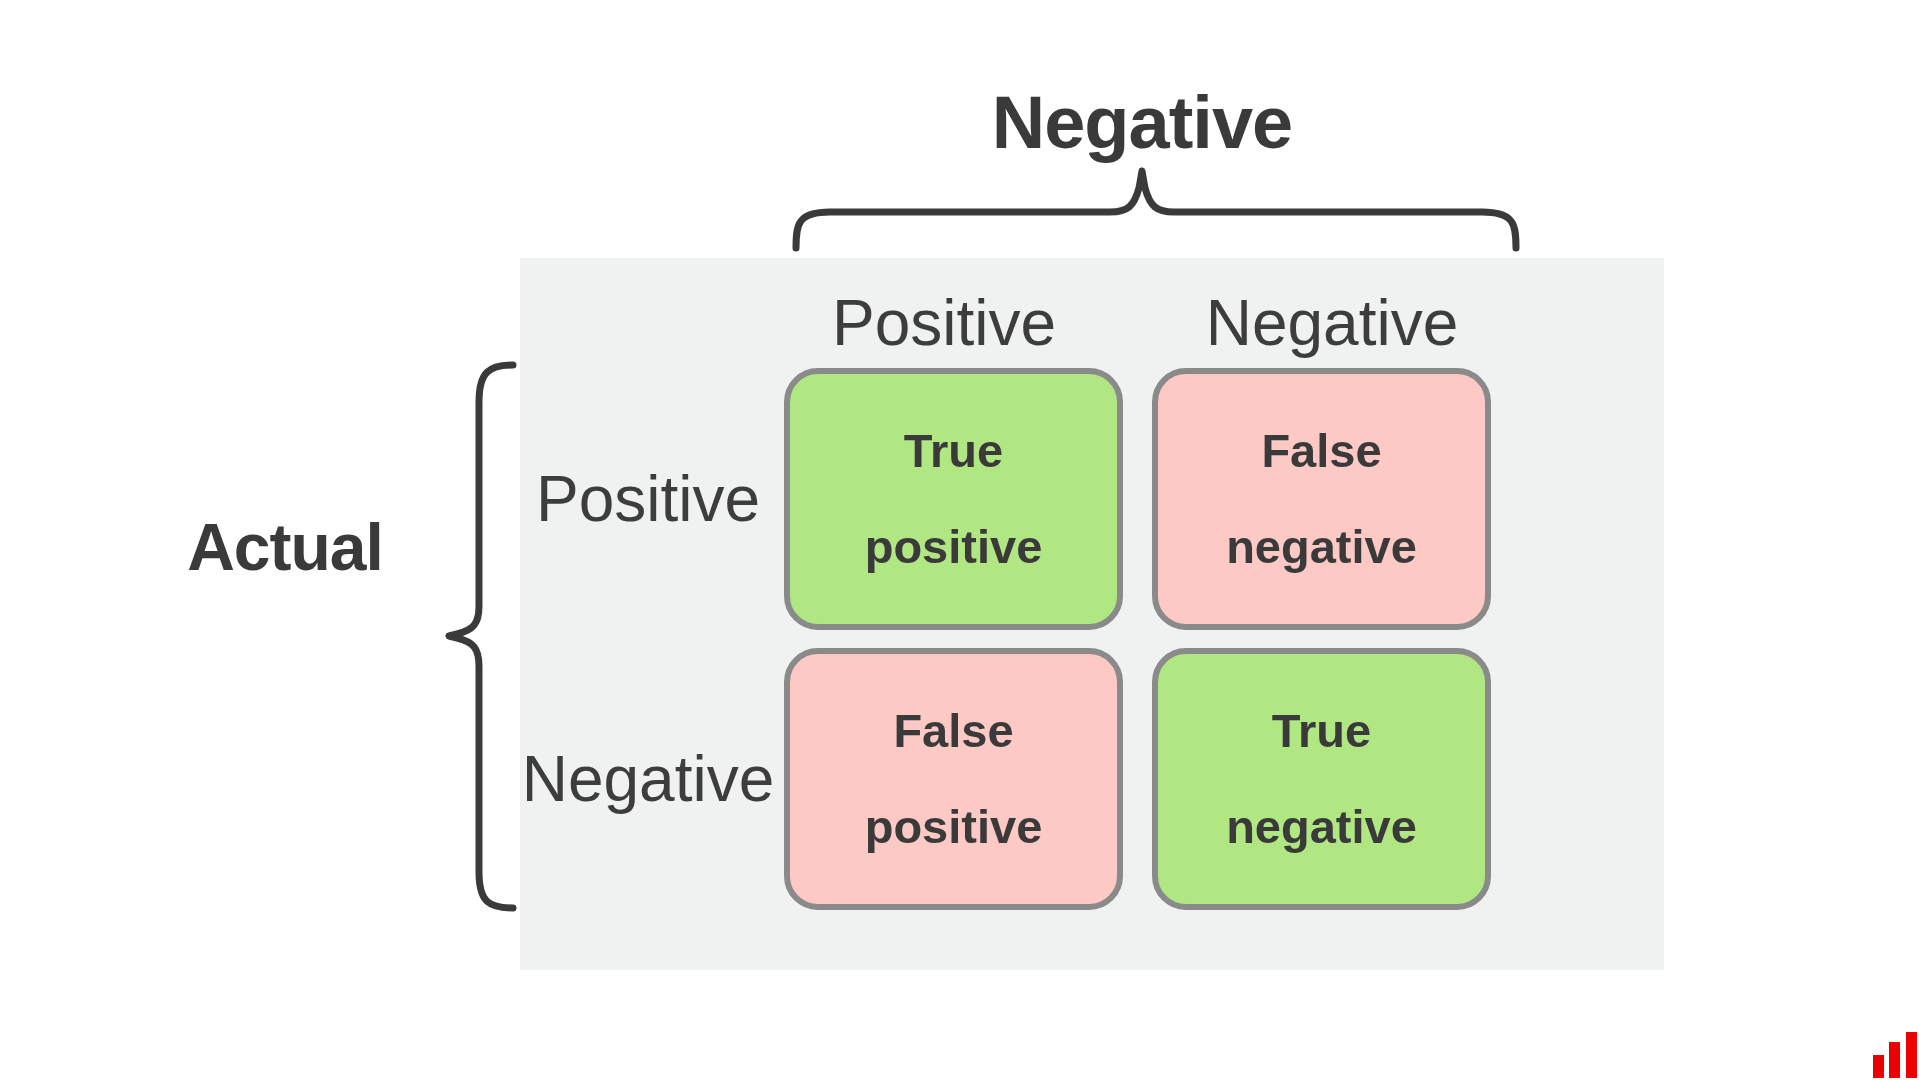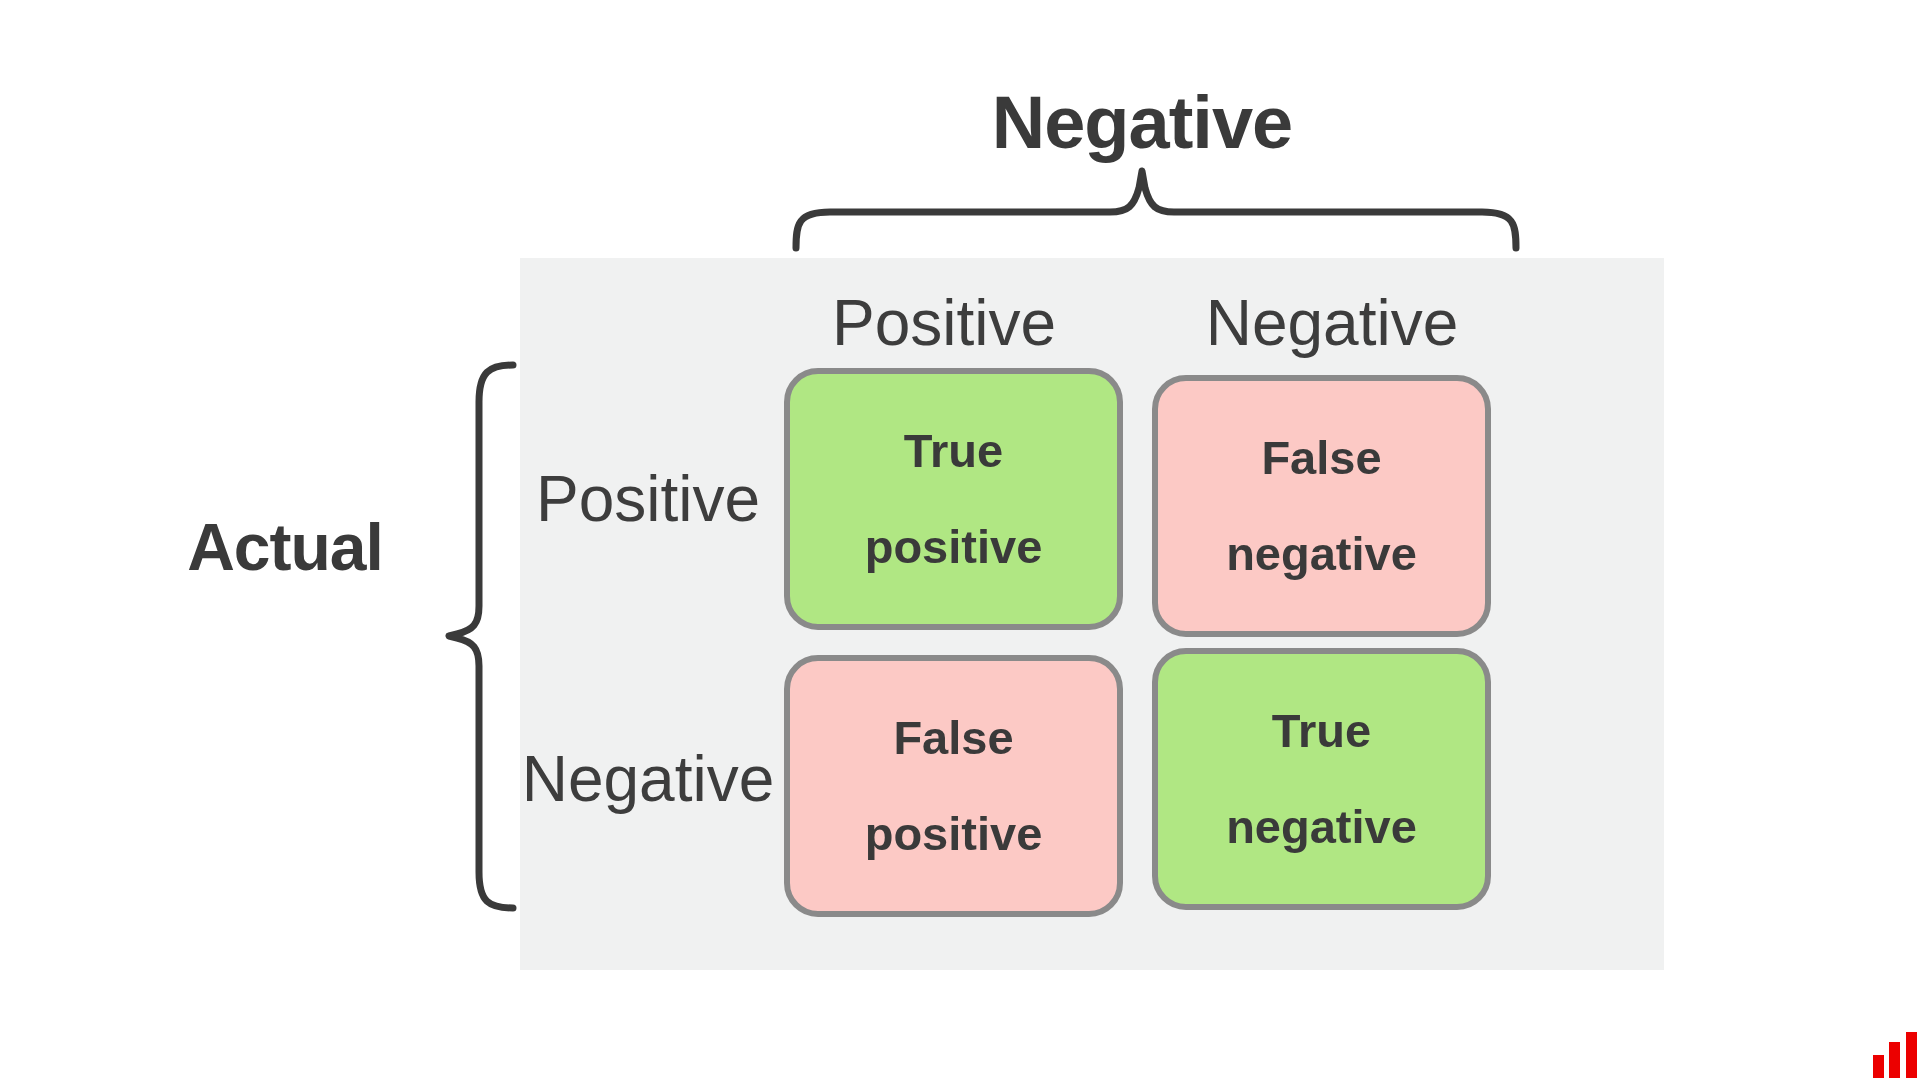--- a/index.html
+++ b/index.html
@@ -44,21 +44,21 @@
     width:339px;height:262px;box-sizing:border-box;
     border:6px solid var(--cell-border-color,#8a8a8a);border-radius:34px;
     display:flex;flex-direction:column;align-items:center;justify-content:center;
     font-size:47px;font-weight:bold;line-height:64px;text-align:center;color:#3a3a3a;gap:32px;
   }
   .cell.c1{left:784px;}
   .cell.c2{left:1152px;}
   .cell.r1{top:368px;}
   .cell.r2{top:648px;}
   .cell.correct{background:var(--correct-color,#b0e783);}
-  .cell.incorrect{background:var(--incorrect-color,#fcc9c5);margin-top:7px;}
+  .cell.incorrect{background:var(--incorrect-color,#fcc9c5);}
 
   
   .logo{left:1868px;top:1032px;width:51px;height:46px;}
   .logo .bar{position:absolute;bottom:0;width:11px;background:var(--logo-color,#ec0000);}
   .logo .b1{left:5px;height:23px;}
   .logo .b2{left:21px;height:36px;}
   .logo .b3{left:38px;height:46px;}
 </style>
 </head>
 <body>

